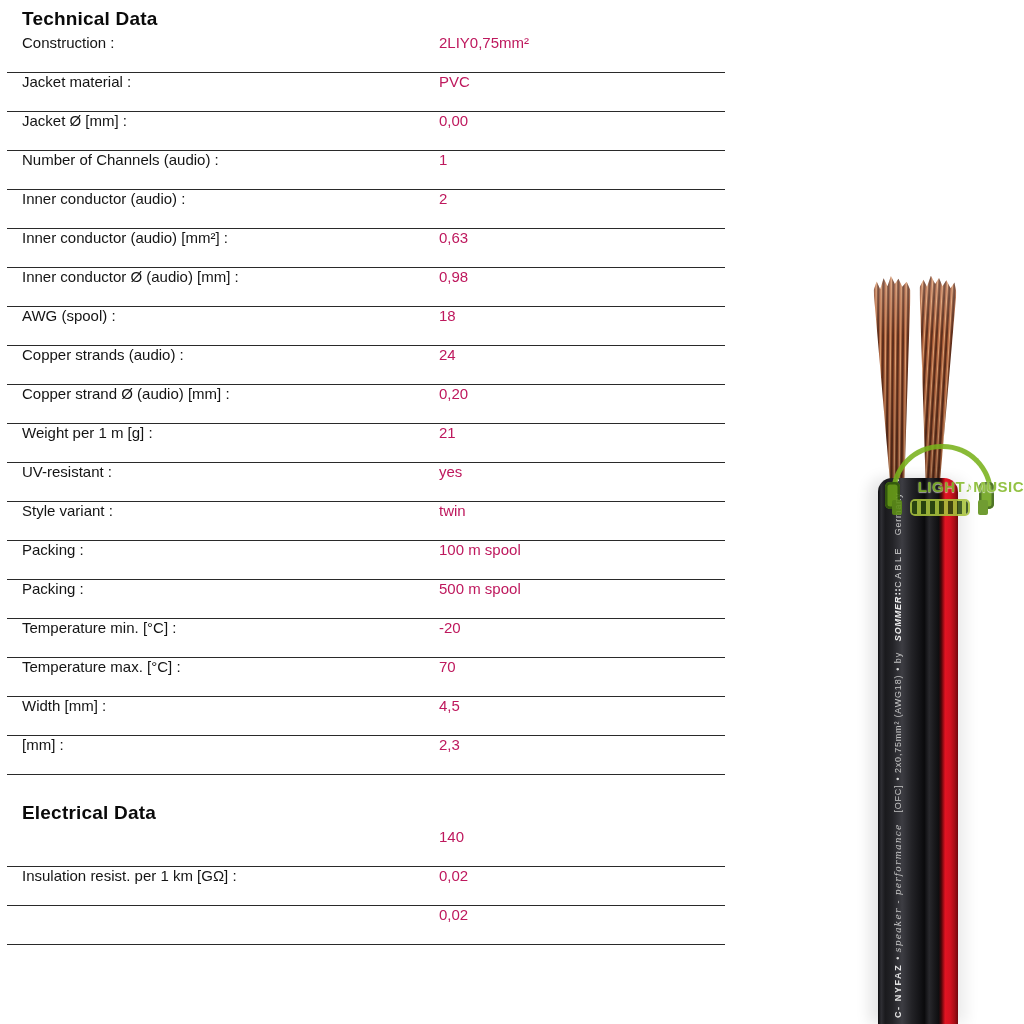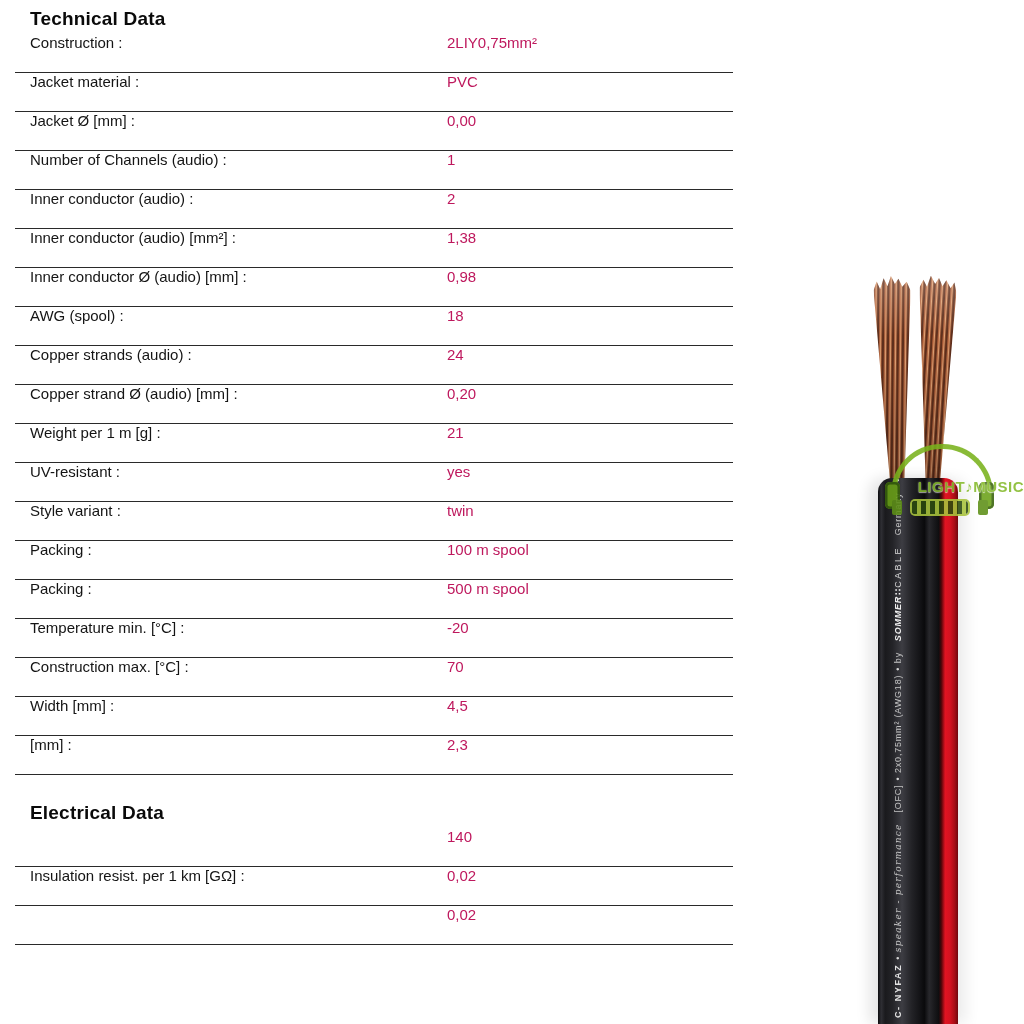--- a/index.html
+++ b/index.html
@@ -3,21 +3,21 @@
 <meta charset="utf-8">
 <style>
   html,body{margin:0;padding:0;}
   body{
     width:1024px;height:1024px;position:relative;background:#ffffff;
     font-family:"Liberation Sans", sans-serif;color:#111;overflow:hidden;
   }
   .page{position:absolute;inset:0;}
 
   
-  .spec-section{position:absolute;left:15px;width:718px;}
+  .spec-section{position:absolute;left:7px;width:718px;}
   .spec-section.tech{top:8px;}
   .spec-section.elec{top:802px;}
   .section-title{
     margin:0 0 4px 15px;font-size:19px;font-weight:bold;color:#0a0a0a;
     letter-spacing:.2px;line-height:22px;
   }
   .spec-row{
     position:relative;height:38px;border-bottom:1.5px solid #2a2a2a;
     display:flex;align-items:flex-start;
   }
@@ -128,21 +128,21 @@
           <span class="spec-value">1</span>
         </div>
 
         <div class="spec-row">
           <span class="spec-label">Inner conductor (audio) :</span>
           <span class="spec-value">2</span>
         </div>
 
         <div class="spec-row">
           <span class="spec-label">Inner conductor (audio) [mm²] :</span>
-          <span class="spec-value">1,38</span>
+          <span class="spec-value">0,63</span>
         </div>
 
         <div class="spec-row">
           <span class="spec-label">Inner conductor Ø (audio) [mm] :</span>
           <span class="spec-value">0,98</span>
         </div>
 
         <div class="spec-row">
           <span class="spec-label">AWG (spool) :</span>
           <span class="spec-value">18</span>
@@ -182,21 +182,21 @@
           <span class="spec-label">Packing :</span>
           <span class="spec-value">500 m spool</span>
         </div>
 
         <div class="spec-row">
           <span class="spec-label">Temperature min. [°C] :</span>
           <span class="spec-value">-20</span>
         </div>
 
         <div class="spec-row">
-          <span class="spec-label">Construction max. [°C] :</span>
+          <span class="spec-label">Temperature max. [°C] :</span>
           <span class="spec-value">70</span>
         </div>
 
         <div class="spec-row">
           <span class="spec-label">Width [mm] :</span>
           <span class="spec-value">4,5</span>
         </div>
 
         <div class="spec-row">
           <span class="spec-label">[mm] :</span>

